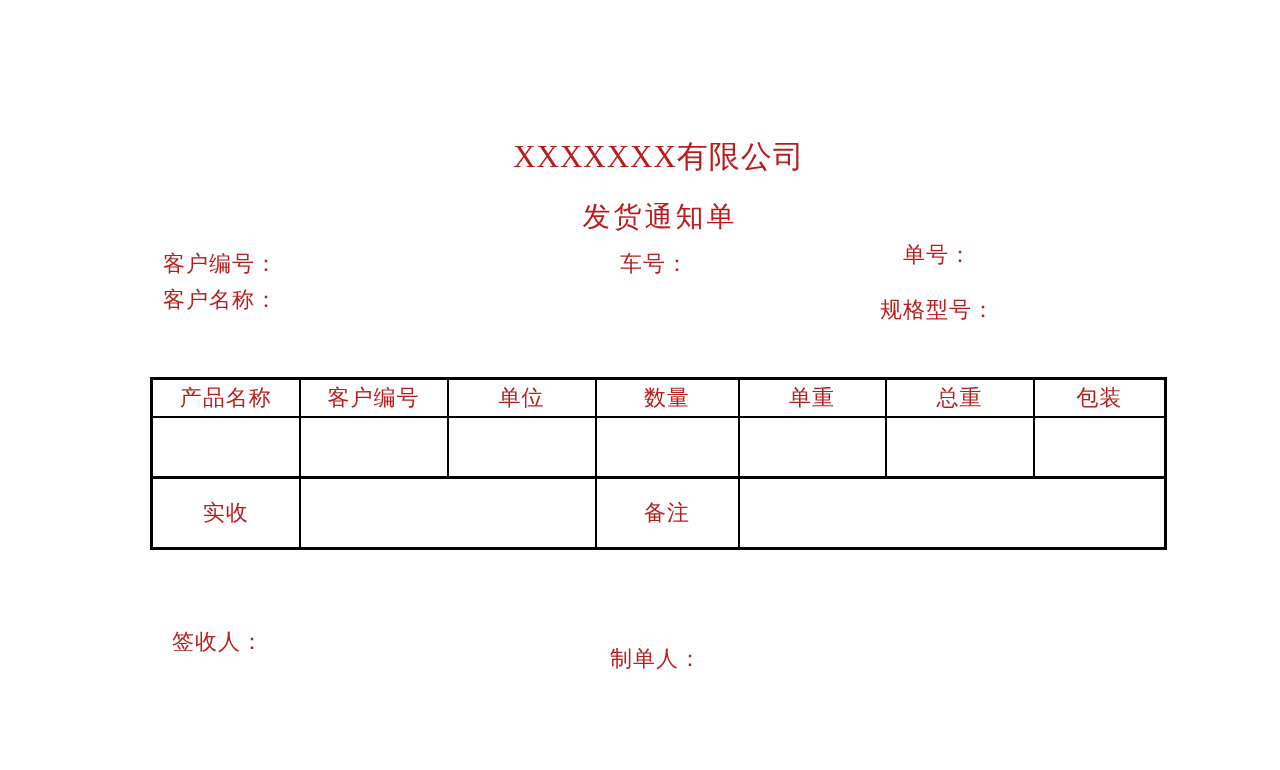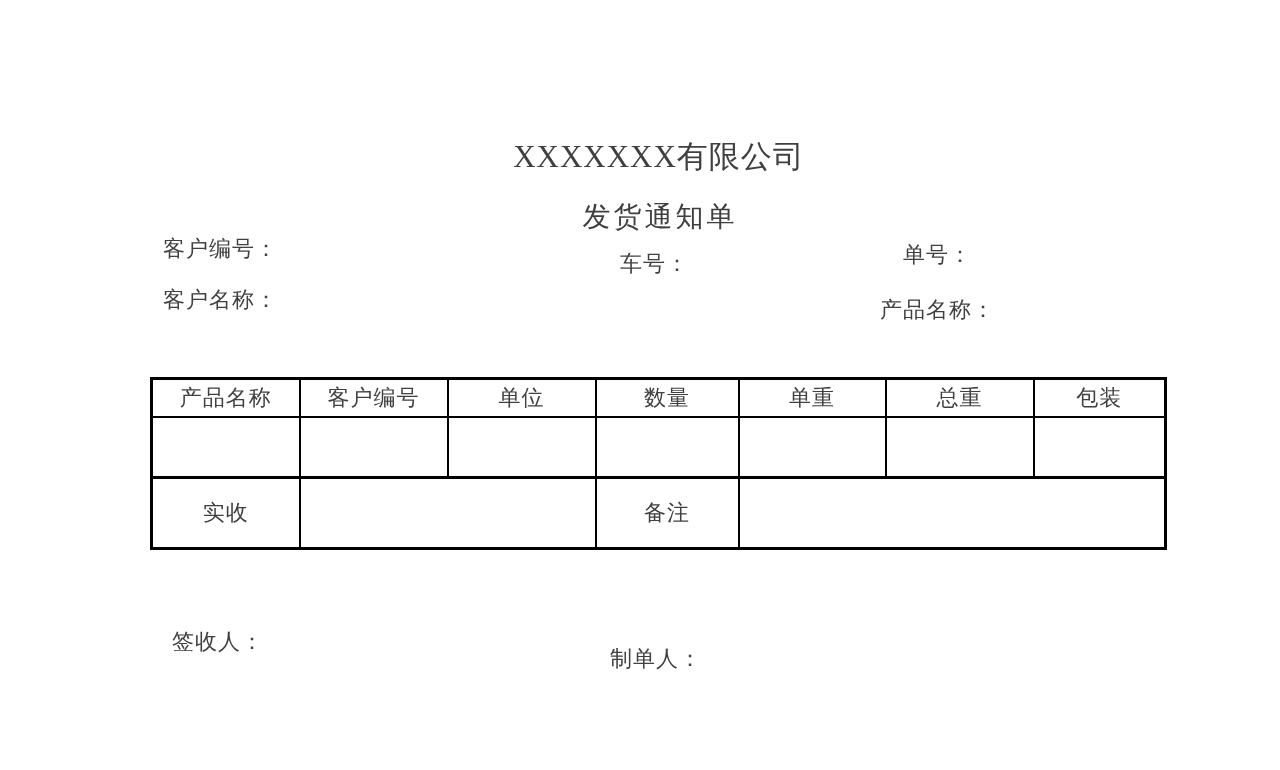--- a/index.html
+++ b/index.html
@@ -4,21 +4,21 @@
 <style>
   * { margin: 0; padding: 0; box-sizing: border-box; }
   html, body { background: #ffffff; }
   .page {
     position: relative;
     width: 1280px;
     height: 770px;
     background: #ffffff;
     overflow: hidden;
     font-family: "Liberation Serif", "DejaVu Serif", serif;
-    color: #404040;
+    color: #b91c1c;
   }
   .company-title {
     position: absolute;
     top: 136px;
     left: 0;
     width: 1318px;
     text-align: center;
     font-size: 31px;
     letter-spacing: 1px;
     white-space: nowrap;
@@ -32,21 +32,21 @@
     font-size: 28px;
     letter-spacing: 3px;
     white-space: nowrap;
   }
   .field-label {
     position: absolute;
     font-size: 22px;
     white-space: nowrap;
     letter-spacing: 1px;
   }
-  .f-customer-code { top: 234px; left: 163px; }
+  .f-customer-code { top: 249px; left: 163px; }
   .f-vehicle-no    { top: 249px; left: 620px; }
   .f-order-no      { top: 240px; left: 903px; }
   .f-customer-name { top: 285px; left: 163px; }
   .f-created-time  { top: 295px; left: 880px; }
   .f-receiver-sign { top: 627px; left: 172px; }
   .f-preparer      { top: 608px; left: 610px; margin-top: 36px; }
 
   table.items {
     position: absolute;
     top: 377px;
@@ -82,21 +82,21 @@
   <div class="form-title">发货通知单</div>
 
   <div class="field-label f-customer-code">客户编号：</div>
 
   <div class="field-label f-vehicle-no">车号：</div>
 
   <div class="field-label f-order-no">单号：</div>
 
   <div class="field-label f-customer-name">客户名称：</div>
 
-  <div class="field-label f-created-time">产品名称：</div>
+  <div class="field-label f-created-time">规格型号：</div>
 
   <table class="items">
     <colgroup>
       <col style="width:148px">
       <col style="width:148px">
       <col style="width:148px">
       <col style="width:143px">
       <col style="width:147px">
       <col style="width:148px">
       <col style="width:132px">

